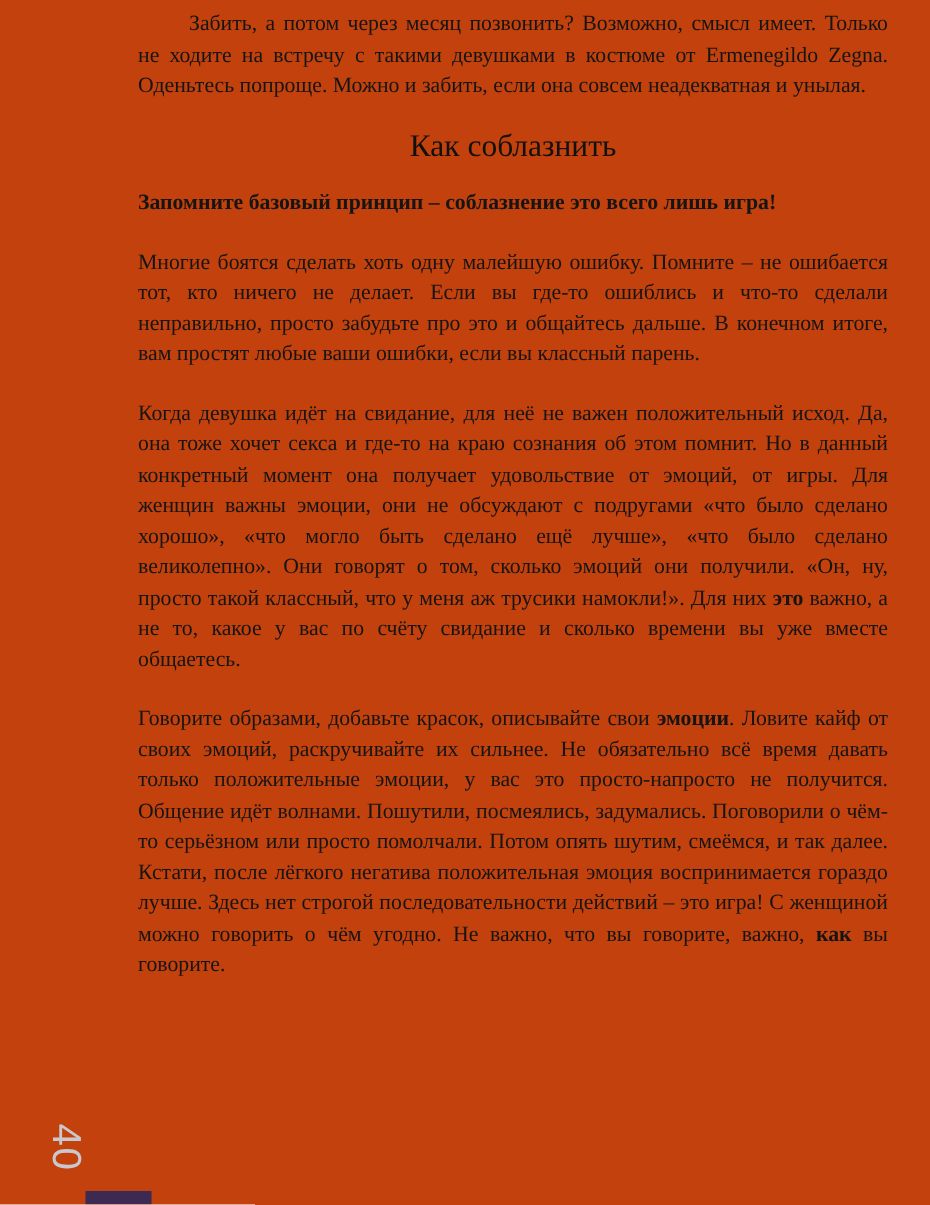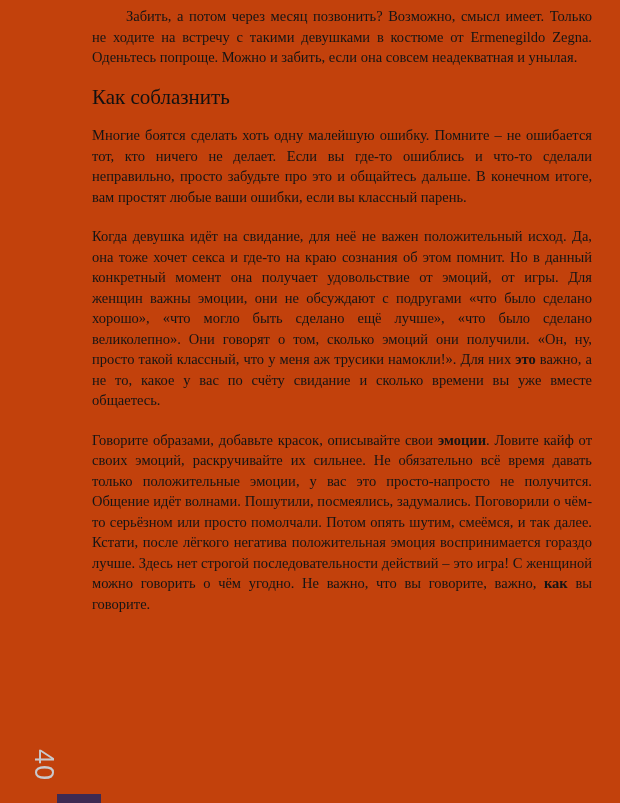--- a/index.html
+++ b/index.html
@@ -30,20 +30,21 @@
   }
   .content p.indent {
     text-indent: 34px;
   }
   .content p.bold-para {
     font-weight: bold;
   }
   .content h1.heading {
     font-size: 21px;
     font-weight: 400;
+    text-align: center;
     margin: 2px 0 18px 0;
     color: #111111;
   }
   .content b {
     font-weight: bold;
   }
   .page-number {
     position: absolute;
     left: 24px;
     bottom: 18px;
@@ -68,19 +69,20 @@
     background: #3d2a52;
   }
 </style>
 </head>
 <body>
 
 <div class="page">
   <div class="content">
       <p class="para indent"><span>Забить, а потом через месяц позвонить? Возможно, смысл имеет. Только не ходите на встречу с такими девушками в костюме от Ermenegildo Zegna. Оденьтесь попроще. Можно и забить, если она совсем неадекватная и унылая.</span></p>
       <h1 class="heading">Как соблазнить</h1>
+      <p class="para bold-para"><b>Запомните базовый принцип – соблазнение это всего лишь игра!</b></p>
       <p class="para"><span>Многие боятся сделать хоть одну малейшую ошибку. Помните – не ошибается тот, кто ничего не делает. Если вы где-то ошиблись и что-то сделали неправильно, просто забудьте про это и общайтесь дальше. В конечном итоге, вам простят любые ваши ошибки, если вы классный парень.</span></p>
       <p class="para"><span>Когда девушка идёт на свидание, для неё не важен положительный исход. Да, она тоже хочет секса и где-то на краю сознания об этом помнит. Но в данный конкретный момент она получает удовольствие от эмоций, от игры. Для женщин важны эмоции, они не обсуждают с подругами «что было сделано хорошо», «что могло быть сделано ещё лучше», «что было сделано великолепно». Они говорят о том, сколько эмоций они получили. «Он, ну, просто такой классный, что у меня аж трусики намокли!». Для них </span><b>это</b><span> важно, а не то, какое у вас по счёту свидание и сколько времени вы уже вместе общаетесь.</span></p>
       <p class="para"><span>Говорите образами, добавьте красок, описывайте свои </span><b>эмоции</b><span>. Ловите кайф от своих эмоций, раскручивайте их сильнее. Не обязательно всё время давать только положительные эмоции, у вас это просто-напросто не получится. Общение идёт волнами. Пошутили, посмеялись, задумались. Поговорили о чём-то серьёзном или просто помолчали. Потом опять шутим, смеёмся, и так далее. Кстати, после лёгкого негатива положительная эмоция воспринимается гораздо лучше. Здесь нет строгой последовательности действий – это игра! С женщиной можно говорить о чём угодно. Не важно, что вы говорите, важно, </span><b>как</b><span> вы говорите.</span></p>
     </div>
   <div class="page-number">40</div>
   <div class="corner-bar" style="background: rgb(61, 42, 82);"></div>
 </div>
 
 </body></html>

